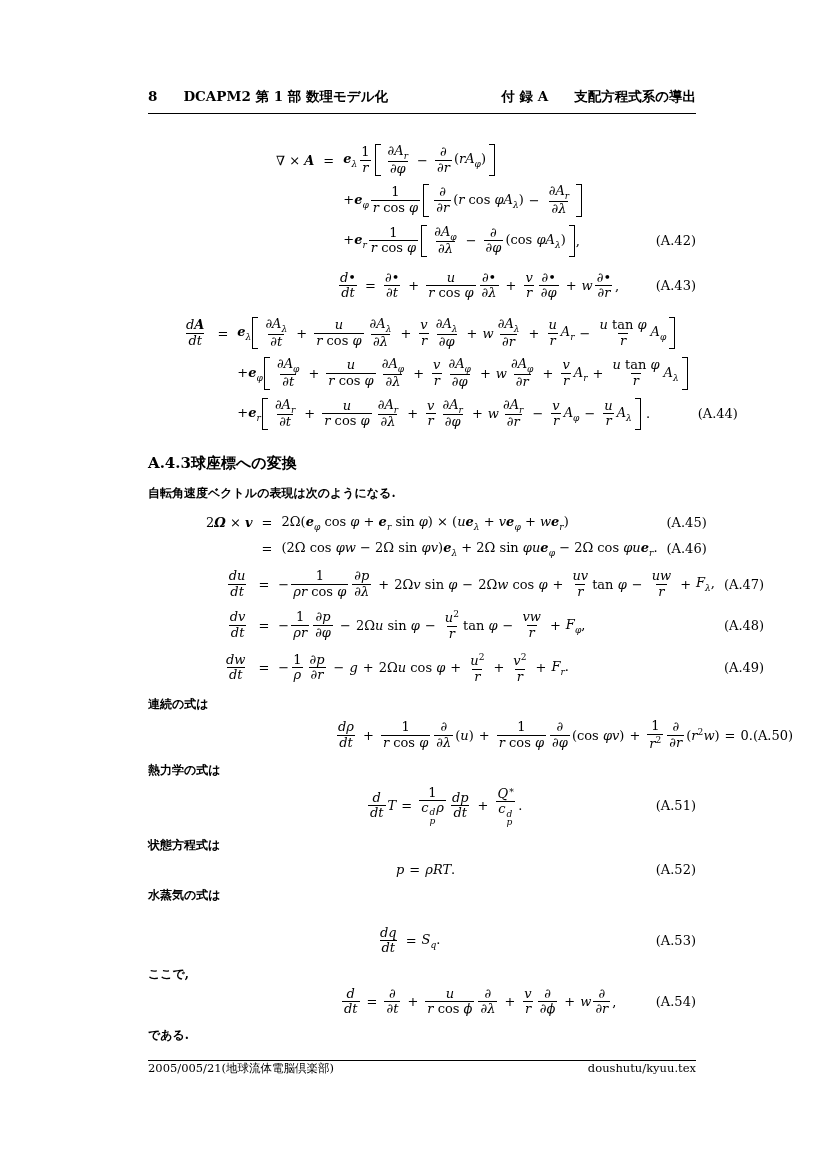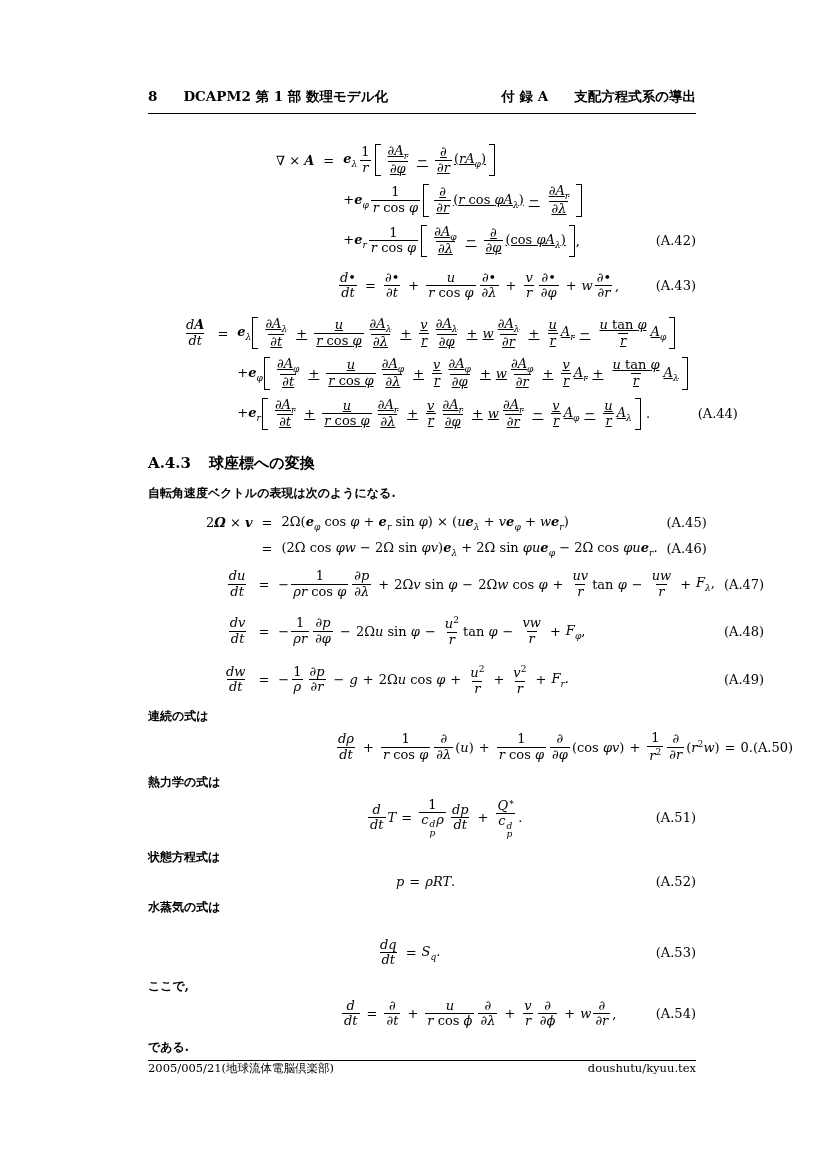--- a/index.html
+++ b/index.html
@@ -7,32 +7,32 @@
         font-family:"DejaVu Serif",serif;color:#000;}
   
   .hdr{position:absolute;left:148px;top:88px;width:548px;display:flex;justify-content:space-between;
        align-items:baseline;border-bottom:1px solid #000;padding-bottom:7px;font-weight:bold;font-size:13.5px;}
   .hdr .grp{display:flex;gap:26px;align-items:baseline;}
   .ftr{position:absolute;left:148px;top:1060px;width:548px;border-top:1px solid #000;
        display:flex;justify-content:space-between;font-size:11.5px;}
   
   .content{position:absolute;left:148px;top:130px;width:548px;}
   p.body{font-size:12px;margin:9px 0 0 0;font-weight:bold;}
-  h2.sec{font-size:15px;font-weight:bold;margin:24px 0 12px 0;display:flex;gap:18px;}
+  h2.sec{font-size:15px;font-weight:bold;margin:24px 0 12px 0;display:flex;}
   
   .m{display:flex;align-items:center;font-family:"DejaVu Serif",serif;font-size:13px;white-space:nowrap;font-style:normal;}
   .m i{font-style:italic;}
   .t{display:inline-block;white-space:nowrap;}
   .op{margin:0 5px;}
   .bv{font-weight:bold;font-style:italic;}
   sub,sup{font-size:0.7em;}
   .fr{display:inline-flex;flex-direction:column;align-items:center;line-height:1.12;margin:0 2px;}
   .fr .n{display:block;padding:0 2px;text-align:center;}
   .fr .d{display:block;border-top:1px solid #000;padding:0 2px;text-align:center;}
-  .g{display:inline-flex;align-items:center;margin:0 1px;text-decoration:underline;}
+  .g{display:inline-flex;align-items:center;margin:0 1px;}
   .lbk,.rbk{align-self:stretch;width:5px;}
   .lbk{border-left:1.3px solid #000;border-top:1.3px solid #000;border-bottom:1.3px solid #000;margin-right:3px;}
   .rbk{border-right:1.3px solid #000;border-top:1.3px solid #000;border-bottom:1.3px solid #000;margin-left:3px;}
   .ss{display:inline-flex;flex-direction:column;align-items:flex-start;line-height:0.95;font-size:0.7em;vertical-align:-0.35em;margin:0 1px;}
   
   .eqgrid{display:grid;grid-template-columns:auto auto auto 1fr;column-gap:9px;row-gap:8px;
           align-items:center;width:100%;box-sizing:border-box;margin:12px 0;}
   .eqgrid>.lhs{justify-self:end;}
   .eqgrid>.lbl{justify-self:end;}
   .eqline{display:flex;align-items:center;width:100%;box-sizing:border-box;margin:10px 0;}
@@ -352,21 +352,21 @@
       <div class="lbl">(A.45)</div>
       <div></div>
       <div class="m">=</div>
       <div class="m">
           <span class="t">(2Ω cos <i>φw</i> − 2Ω sin <i>φv</i>)<span class="bv">e</span><sub><i>λ</i></sub> + 2Ω sin <i>φu</i><span class="bv">e</span><sub><i>φ</i></sub> − 2Ω cos <i>φu</i><span class="bv">e</span><sub><i>r</i></sub>.</span>
         </div>
       <div class="lbl">(A.46)</div>
     </div>
 
 
-    <div class="eqgrid" style="padding-left:74px;row-gap:16px">
+    <div class="eqgrid" style="padding-left:74px;row-gap:10px">
       <div class="m lhs">
           <span class="fr">
             <span class="n"><i>du</i></span>
             <span class="d"><i>dt</i></span>
           </span>
         </div>
       <div class="m">=</div>
       <div class="m">
           <span class="t">−</span>
           <span class="fr">

